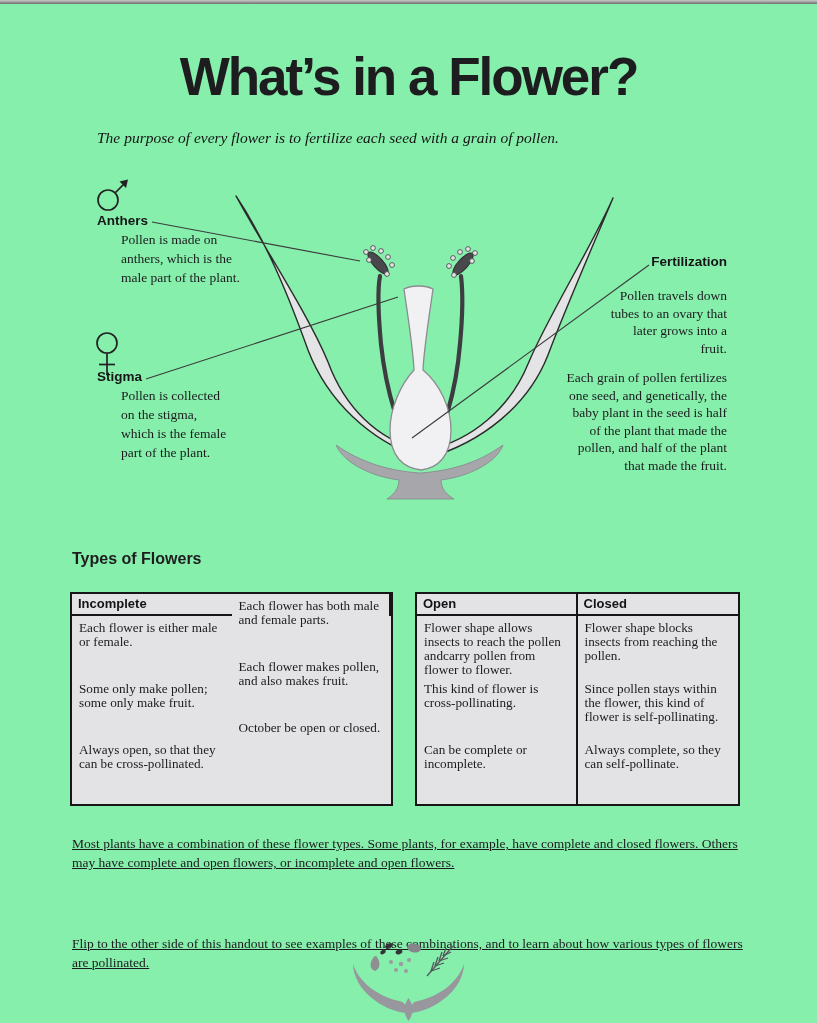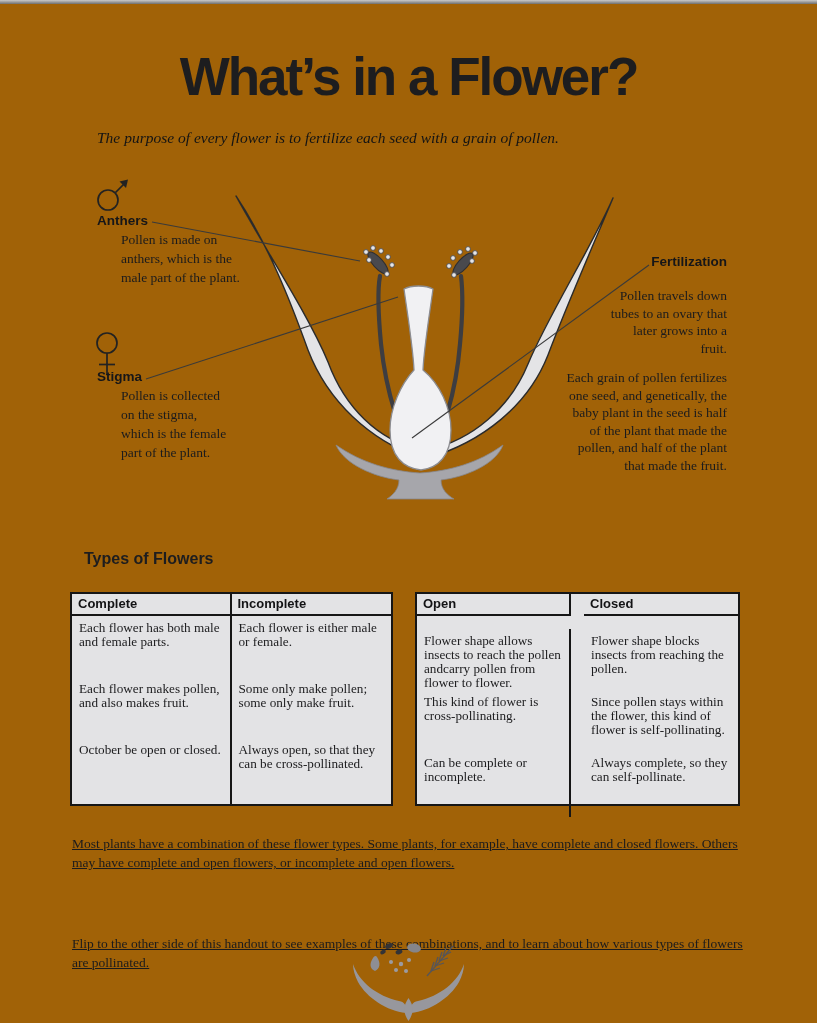--- a/index.html
+++ b/index.html
@@ -1,19 +1,19 @@
 <!DOCTYPE html>
 <html><head>
 <meta charset="utf-8">
 <style>
   * { margin:0; padding:0; box-sizing:border-box; }
   html,body { background:#ffffff; }
   .page {
     position:relative; width:817px; height:1023px; margin:0 auto;
-    background:#a16207; overflow:hidden;
+    background:#86efac; overflow:hidden;
     font-family:"Liberation Serif", serif; color:#1b1b1d;
   }
   .topbar {
     position:absolute; left:0; top:0; width:817px; height:4px;
     background:linear-gradient(180deg,#cacaca 0%,#6f6f6f 100%);
   }
   .title {
     position:absolute; left:0; right:0; top:46px; text-align:center;
     font-family:"Liberation Sans", sans-serif; font-weight:700;
     font-size:53px; letter-spacing:-2px; color:#1d1d1f;
@@ -30,21 +30,21 @@
   .calloutText {
     position:absolute; z-index:2;
     font-size:13.5px; line-height:19px; color:#1b1b1d;margin-left:24px;
   }
   .fertBlock { position:absolute; z-index:2; left:563px; top:252px; width:164px; text-align:right; }
   .fertBlock .calloutLabelInline {
     font-family:"Liberation Sans", sans-serif; font-weight:700; font-size:13.5px; color:#161618;
   }
   .fertBlock p { font-size:13.5px; line-height:17.5px; margin-top:17px; }
   .sectionHeading {
-    position:absolute; left:84px; top:550px;
+    position:absolute; left:72px; top:550px;
     font-family:"Liberation Sans", sans-serif; font-weight:700; font-size:16px; color:#1d1d1f;
   }
   .ftable {
     position:absolute; top:592px; height:214px;
     display:grid; grid-template-columns:1fr 1fr; grid-template-rows:22px 1fr;
     background:#e3e3e5; border:2px solid #161616; z-index:2;
   }
   .ftable .th {
     font-family:"Liberation Sans", sans-serif; font-weight:700; font-size:13px;
     padding:2px 6px; border-bottom:2px solid #161616; color:#131315;
@@ -137,35 +137,34 @@
 
   <div class="fertBlock">
     <span class="calloutLabelInline">Fertilization</span>
     <p style="width:122px; margin-left:auto;">Pollen travels down tubes to an ovary that later grows into a fruit.</p>
     <p style="margin-top:12px;">Each grain of pollen fertilizes one seed, and genetically, the baby plant in the seed is half of the plant that made the pollen, and half of the plant that made the fruit.</p>
   </div>
 
   <div class="sectionHeading">Types of Flowers</div>
 
   <div class="ftable" style="left:70px; width:323px;">
-    <div class="th c1">Complete</div>
     <div class="th">Incomplete</div>
     <div class="td c1">
       <p>Each flower has both male and female parts.</p>
       <p>Each flower makes pollen, and also makes fruit.</p>
       <p>October be open or closed.</p>
     </div>
     <div class="td">
       <p>Each flower is either male or female.</p>
       <p>Some only make pollen; some only make fruit.</p>
       <p>Always open, so that they can be cross-pollinated.</p>
     </div>
   </div>
 
-  <div class="ftable" style="left:415px; width:325px;gap:13px;">
+  <div class="ftable" style="left:415px; width:325px;">
     <div class="th c1">Open</div>
     <div class="th">Closed</div>
     <div class="td c1">
       <p>Flower shape allows insects to reach the pollen andcarry pollen from flower to flower.</p>
       <p>This kind of flower is cross-pollinating.</p>
       <p>Can be complete or incomplete.</p>
     </div>
     <div class="td">
       <p>Flower shape blocks insects from reaching the pollen.</p>
       <p>Since pollen stays within the flower, this kind of flower is self-pollinating.</p>

